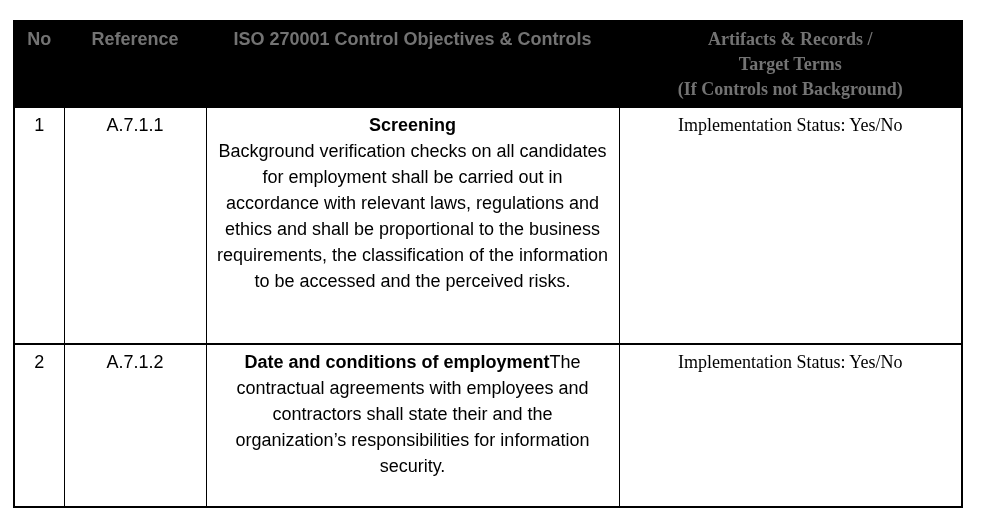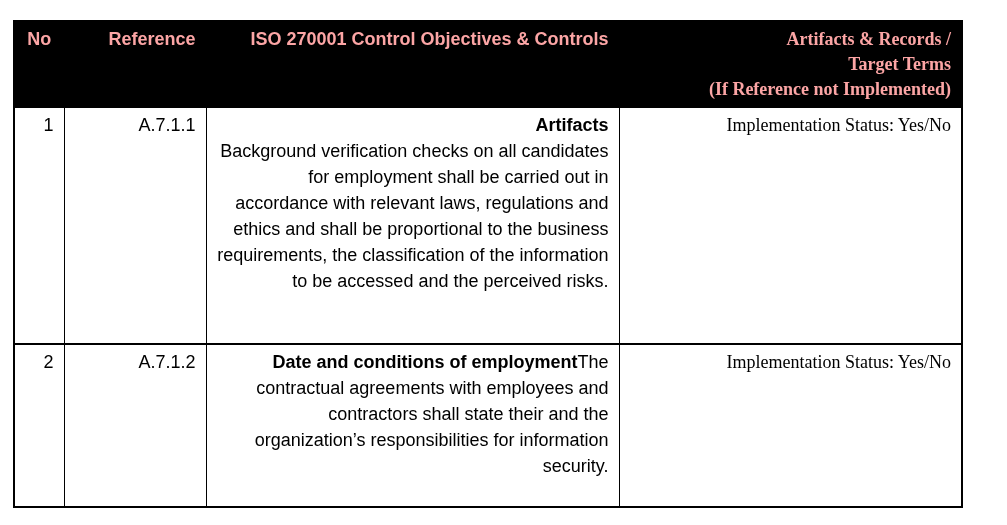--- a/index.html
+++ b/index.html
@@ -26,27 +26,27 @@
     border: 2px solid #000000;
   }
   .ctl-table th, .ctl-table td {
     border: 1px solid #000000;
     border-top-width: 2px;
     border-bottom-width: 2px;
     vertical-align: top;
     padding: 4px 10px 4px 10px;
     font-size: 18px;
     line-height: 26px;
-    text-align: right;
+    text-align: center;
     word-wrap: break-word;
   }
   .ctl-table thead tr { height: 74px; }
   .ctl-table thead th {
     background: #000000;
-    color: #fca5a5;
+    color: #737373;
     font-weight: bold;
     line-height: 25px;
     padding-top: 5px;
   }
   .ctl-table tbody tr.row-1 { height: 237px; }
   .ctl-table tbody tr.row-2 { height: 163px; }
   .col-no { width: 50px; }
   .col-ref { width: 142px; }
   .col-ctl { width: 413px; }
   .col-art { width: 343px; }
@@ -68,30 +68,30 @@
       <col class="col-art">
     </colgroup>
     <thead>
       <tr>
         <th class="cell-no">No</th>
         <th>Reference</th>
         <th>ISO 270001 Control Objectives &amp; Controls</th>
         <th class="cell-art">
           <div>Artifacts &amp; Records /</div>
           <div>Target Terms</div>
-          <div>(If Reference not Implemented)</div>
+          <div>(If Controls not Background)</div>
         </th>
       </tr>
     </thead>
     <tbody>
       <tr class="row-1">
         <td class="cell-no">1</td>
         <td>A.7.1.1</td>
         <td>
-          <span class="ctl-title block">Artifacts</span><span>Background verification checks on all candidates for employment shall be carried out in accordance with relevant laws, regulations and ethics and shall be proportional to the business requirements, the classification of the information to be accessed and the perceived risks.</span>
+          <span class="ctl-title block">Screening</span><span>Background verification checks on all candidates for employment shall be carried out in accordance with relevant laws, regulations and ethics and shall be proportional to the business requirements, the classification of the information to be accessed and the perceived risks.</span>
         </td>
         <td class="cell-art">Implementation Status: Yes/No</td>
       </tr>
       <tr class="row-2">
         <td class="cell-no">2</td>
         <td>A.7.1.2</td>
         <td>
           <span class="ctl-title">Date and conditions of employment</span><span>The contractual agreements with employees and contractors shall state their and the organization’s responsibilities for information security.</span>
         </td>
         <td class="cell-art">Implementation Status: Yes/No</td>

